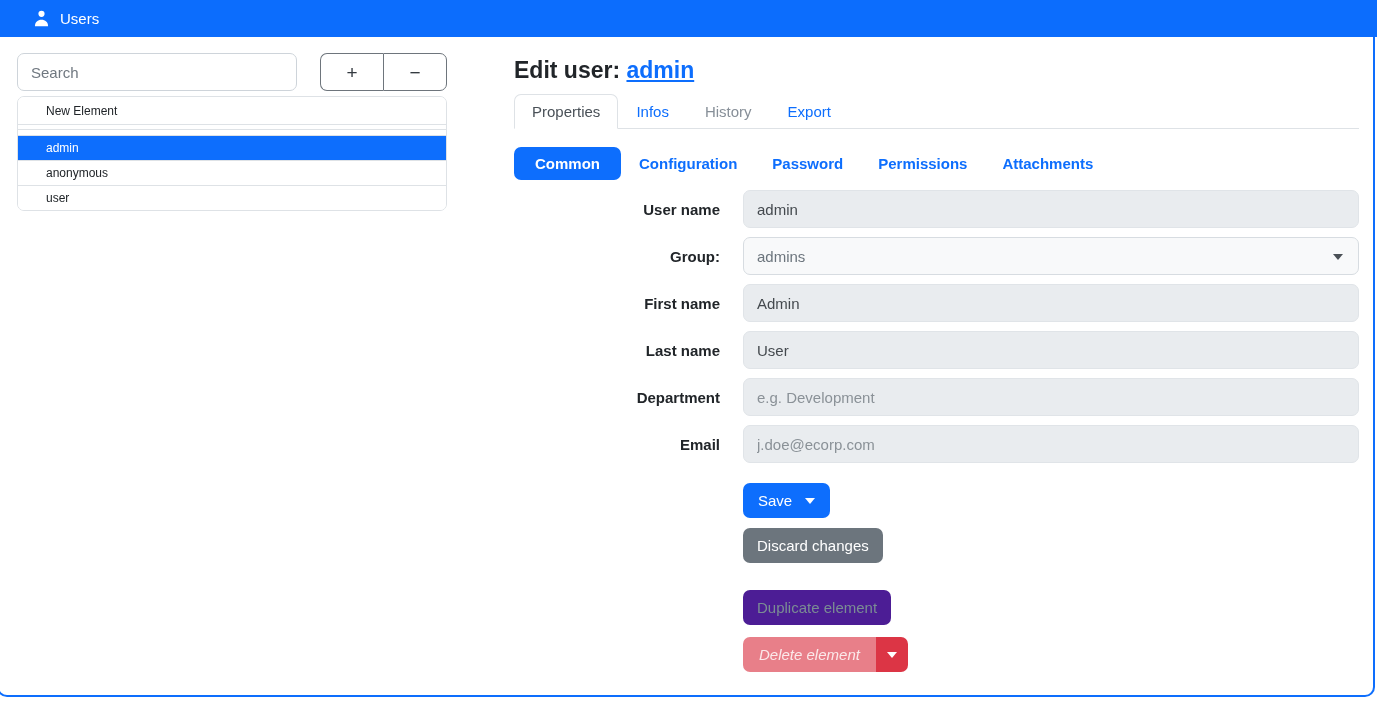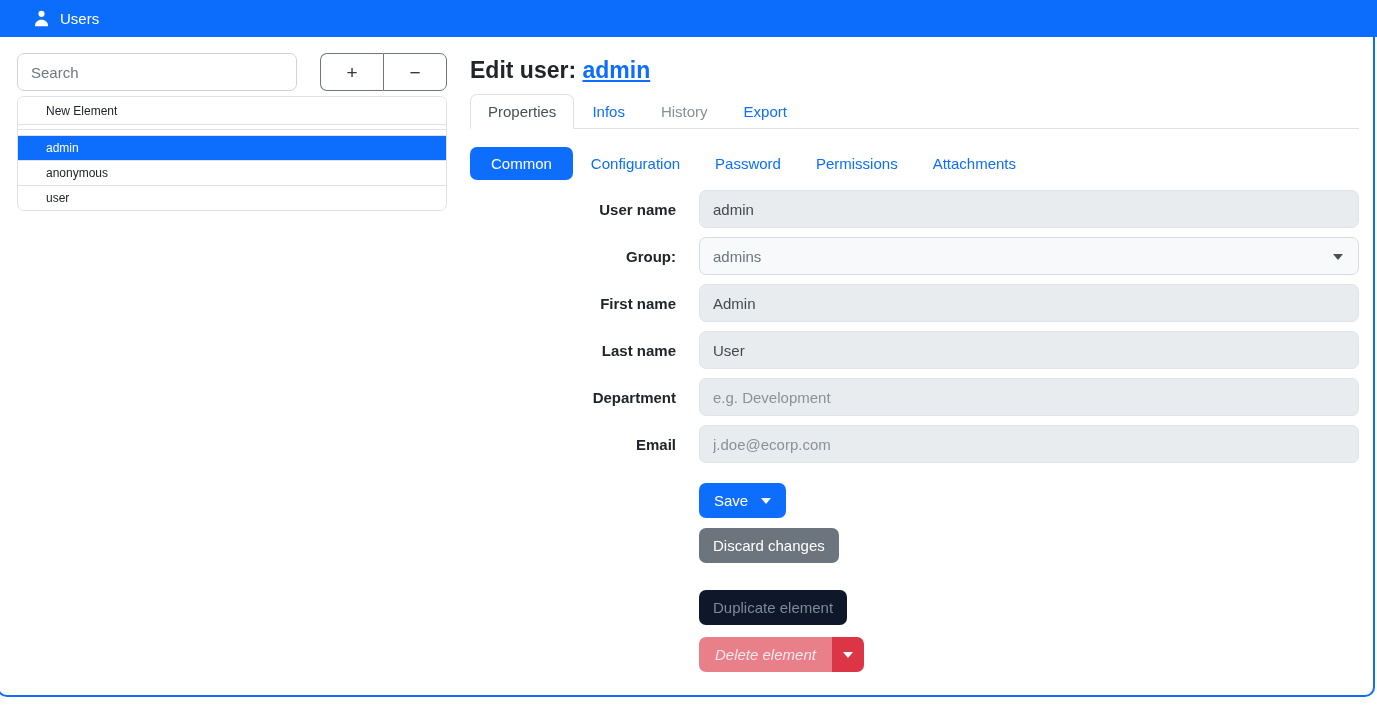--- a/index.html
+++ b/index.html
@@ -10,21 +10,21 @@
   .appbar { height:37px; background:#0c6dfd; display:flex; align-items:center;
             padding-left:32px; gap:9px; }
   .appbar svg { display:block; }
   .appbar-title { color:#fff; font-size:15px; }
 
   
   .frame { position:absolute; top:37px; left:-3px; right:2px; bottom:8px;
            border:2px solid #0d6efd; border-top:none;
            border-radius:0 0 10px 10px; background:#fff; overflow:hidden; }
 
-  .content { display:flex; padding-top:16px; height:100%; }
+  .content { display:flex; padding-top:16px; height:100%;gap:44px; }
 
   
   .left-panel { width:430px; margin-left:18px; flex:none; }
   .search-row { display:flex; justify-content:space-between; height:38px; }
   .search-input { width:280px; height:38px; border:1px solid #ced4da; border-radius:7px;
                   padding:0 13px; font-size:15px; color:#212529; outline:none;
                   font-family:"Liberation Sans", sans-serif; }
   .search-input::placeholder { color:#707880; opacity:1; }
   .btn-group { display:flex; width:127px; }
   .btn-group button { flex:1; background:#fff; border:1px solid #6e757c; color:#343a40;
@@ -51,21 +51,21 @@
 
   
   .nav-tabs { display:flex; border-bottom:1px solid #dee2e6; }
   .tab { font-size:15px; padding:8px 17px; margin-bottom:-1px; cursor:pointer;
          border:1px solid transparent; border-radius:7px 7px 0 0; }
   .tab.active { color:#495057; background:#fff; border-color:#dee2e6 #dee2e6 #fff; cursor:default; }
   .tab.link { color:#0d6efd; }
   .tab.disabled { color:#878f98; cursor:default; }
 
   
-  .nav-pills { display:flex; margin-top:18px; align-items:flex-start; }
+  .nav-pills { display:flex; margin-top:18px; align-items:flex-start;font-weight:bold; }
   .pill { font-size:15px; padding:8px 17px; border-radius:7px; cursor:pointer; }
   .pill.active { background:#0d6efd; color:#fff; padding:8px 21px; }
   .pill.link { color:#0d6efd; margin-left:1px; }
 
   
   .form { margin-top:10px; }
   .form-row { display:flex; align-items:center; margin-bottom:9px; }
   .form-label { width:206px; text-align:right; font-size:15px; font-weight:700;
                 color:#212529; flex:none; }
   .form-control { margin-left:23px; flex:1; height:38px; border-radius:7px;
@@ -82,21 +82,21 @@
 
   
   .actions { margin-left:229px; }
   .btn { border:none; height:35px; font-size:15px; border-radius:7px; cursor:pointer;
          display:inline-flex; align-items:center; font-family:"Liberation Sans", sans-serif; }
   .btn-save { margin-top:11px; background:#0d6efd; color:#fff; padding:12px 15px; }
   .caret-down { width:0; height:0; border-left:5px solid transparent;
                 border-right:5px solid transparent; border-top:6px solid #fff;
                 margin-left:13px; }
   .btn-discard { display:flex; margin-top:10px; background:#6c757d; color:#fff; padding:0 14px; }
-  .btn-duplicate { display:flex; margin-top:27px; background:#0f172a; color:#7b8c94;
+  .btn-duplicate { display:flex; margin-top:27px; background:#4c1d95; color:#7b8c94;
                    padding:0 14px; cursor:default; }
   .split { display:flex; margin-top:12px; }
   .btn-delete-main { background:#e87f89; color:#fbe9ea; padding:0 16px;
                      border-radius:7px 0 0 7px; cursor:default;font-style:italic; }
   .btn-delete-caret { width:32px; background:#dc3545; border-radius:0 7px 7px 0;
                       justify-content:center; padding:0; }
 </style>
 </head>
 <body>
 

